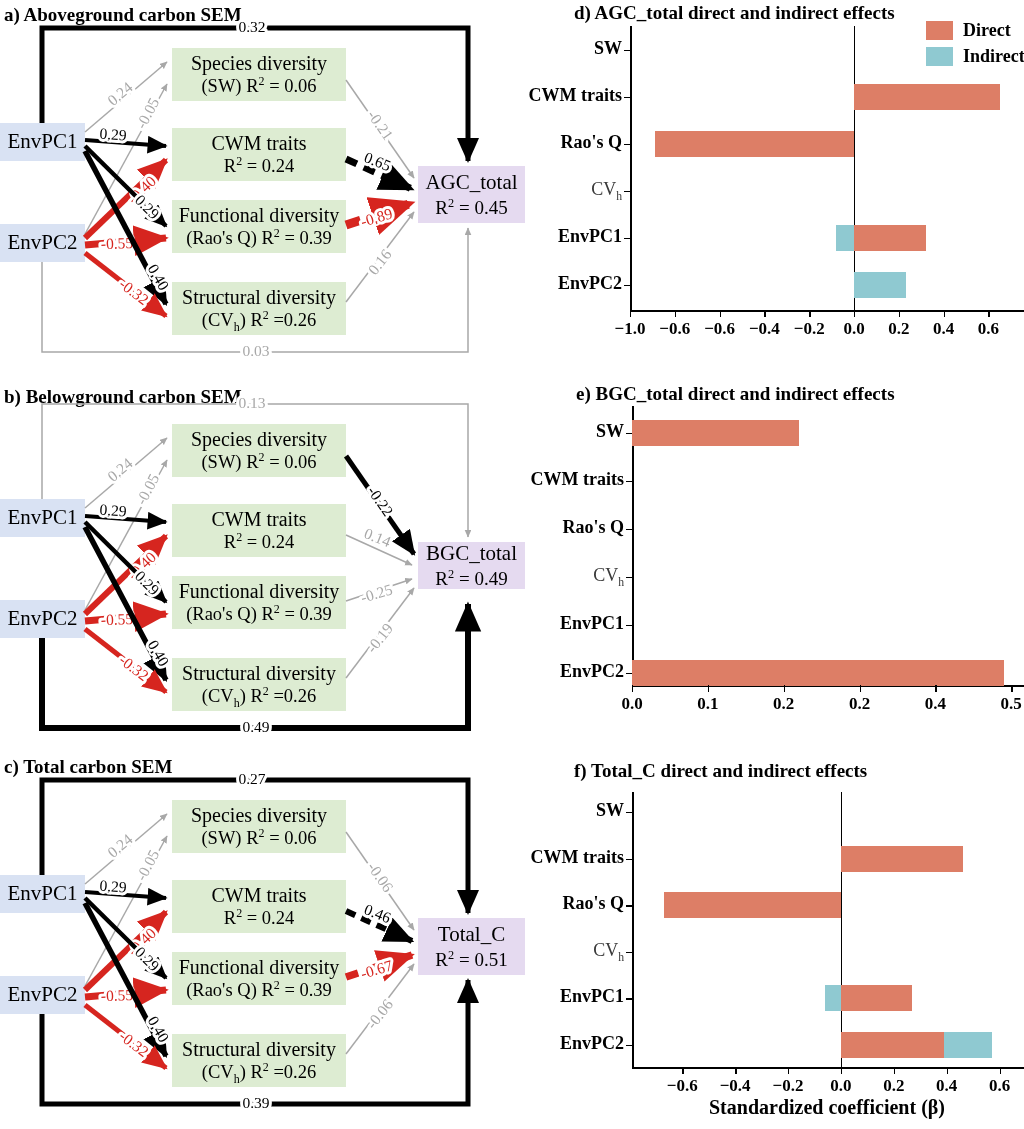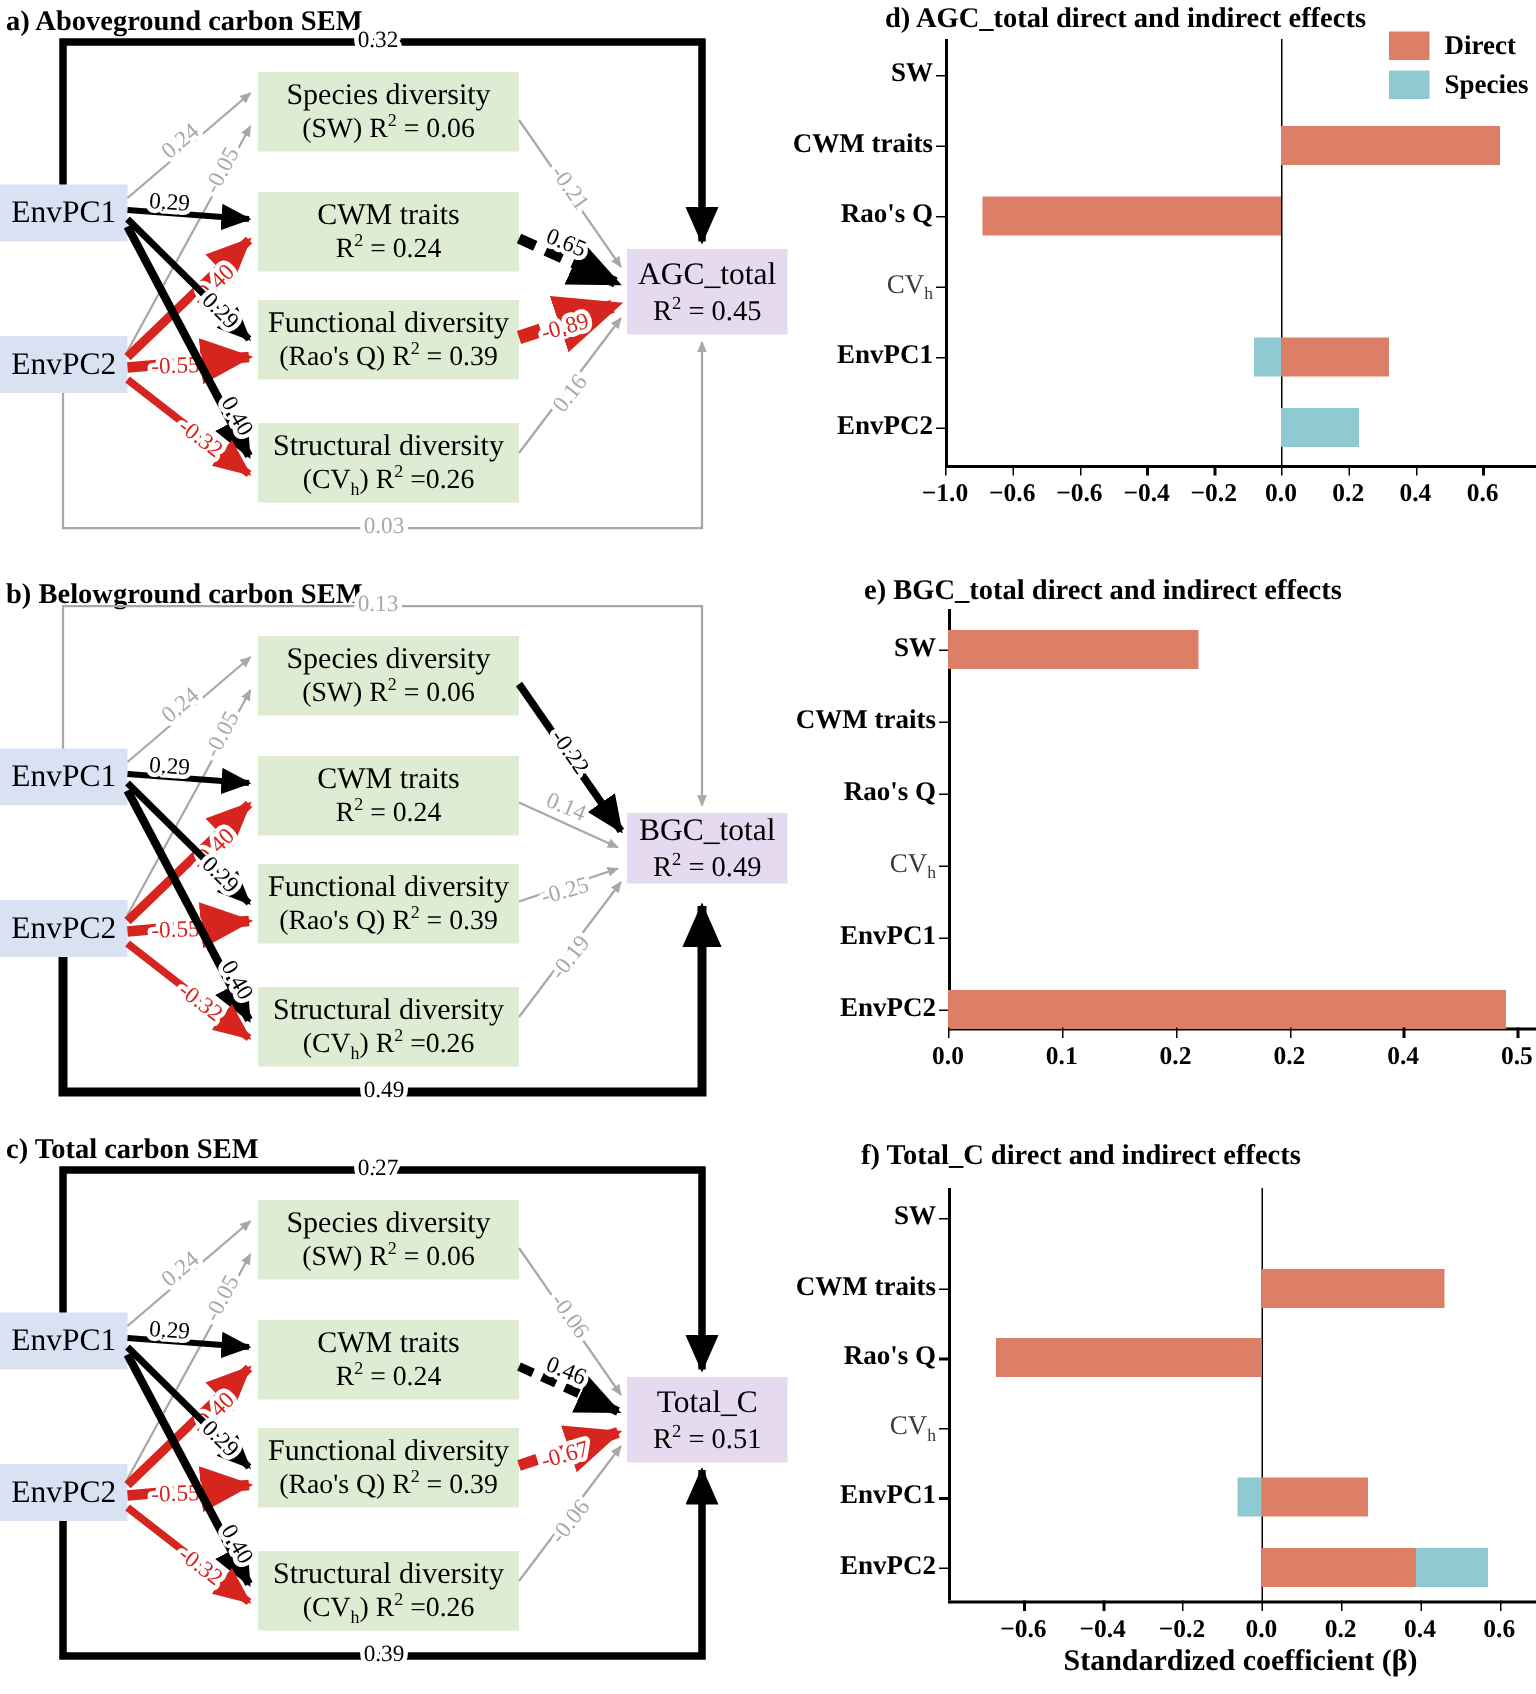--- a/index.html
+++ b/index.html
@@ -227,21 +227,21 @@
         <text x="379" y="126" class="edge-label" fill="#a8a8a8" text-anchor="middle" dominant-baseline="middle" transform="rotate(55 379 126)">-0.06</text>
         <polyline points="346,159 412,189" fill="none" stroke="#000000" stroke-width="6" stroke-dasharray="10.2,6.6000000000000005" marker-end="url(#ah-2-black)"></polyline>
         <text x="377" y="163" class="edge-label" fill="#000000" text-anchor="middle" dominant-baseline="middle" transform="rotate(22 377 163)">0.46</text>
         <polyline points="346,225 412,203" fill="none" stroke="#d6251f" stroke-width="7.5" stroke-dasharray="12.75,8.25" marker-end="url(#ah-2-red)"></polyline>
         <text x="377" y="219" class="edge-label" fill="#d6251f" text-anchor="middle" dominant-baseline="middle" transform="rotate(-16 377 219)">-0.67</text>
         <polyline points="346,302 414,212" fill="none" stroke="#a8a8a8" stroke-width="1.5" marker-end="url(#ah-2-gray)"></polyline>
         <text x="381" y="263" class="edge-label" fill="#a8a8a8" text-anchor="middle" dominant-baseline="middle" transform="rotate(-52 381 263)">-0.06</text>
       </svg>
     </div>
   <div class="panel chart" style="top:0;height:373px">
-      <div class="chart-title" style="left: 60px; top: 2px;">d) AGC_total direct and indirect effects</div>
+      <div class="chart-title" style="left: 44px; top: 2px;">d) AGC_total direct and indirect effects</div>
       <div class="axis-line" style="left: 100px; top: 26px; width: 1.6px; height: 284px;"></div>
       <div class="axis-line" style="left: 100px; top: 310px; width: 396px; height: 1.6px;"></div>
       <div class="axis-line" style="left: 324px; top: 26px; width: 1.3px; height: 284px;"></div>
       <div class="cat-label" style="left: -30px; top: 38px; width: 122px;">SW</div>
       <div class="axis-line" style="left: 94px; top: 50px; width: 6px; height: 1.4px;"></div>
       <div class="cat-label" style="left: -30px; top: 85px; width: 122px;">CWM traits</div>
       <div class="axis-line" style="left: 94px; top: 97px; width: 6px; height: 1.4px;"></div>
       <div class="cat-label" style="left: -30px; top: 132px; width: 122px;">Rao's Q</div>
       <div class="axis-line" style="left: 94px; top: 144px; width: 6px; height: 1.4px;"></div>
       <div class="cat-label reg" style="left: -30px; top: 179px; width: 122px;">CV<sub>h</sub></div>
@@ -272,21 +272,21 @@
       <div class="axis-line" style="left: 413.6px; top: 310px; width: 1.4px; height: 7px;"></div>
       <div class="tick-label" style="left: 383.6px; top: 319px; width: 60px;">0.4</div>
       <div class="axis-line" style="left: 458.4px; top: 310px; width: 1.4px; height: 7px;"></div>
       <div class="tick-label" style="left: 428.4px; top: 319px; width: 60px;">0.6</div>
       <div class="legend-row" style="left: 396px; top: 20px;">
         <div class="legend-swatch" style="background: rgb(221, 126, 102);"></div>
         <div class="legend-text">Direct</div>
       </div>
       <div class="legend-row" style="left: 396px; top: 46px;">
         <div class="legend-swatch" style="background: rgb(143, 201, 209);"></div>
-        <div class="legend-text">Species</div>
+        <div class="legend-text">Indirect</div>
       </div>
     </div>
   <div class="panel chart" style="top:376px;height:376px">
       <div class="chart-title" style="left: 46px; top: 7px;">e) BGC_total direct and indirect effects</div>
       <div class="axis-line" style="left: 102px; top: 30px; width: 1.6px; height: 279px;"></div>
       <div class="axis-line" style="left: 102px; top: 309px; width: 406px; height: 1.6px;"></div>
       <div class="cat-label" style="left: -28px; top: 45px; width: 122px;">SW</div>
       <div class="axis-line" style="left: 96px; top: 57px; width: 6px; height: 1.4px;"></div>
       <div class="cat-label" style="left: -28px; top: 93px; width: 122px;">CWM traits</div>
       <div class="axis-line" style="left: 96px; top: 105px; width: 6px; height: 1.4px;"></div>

